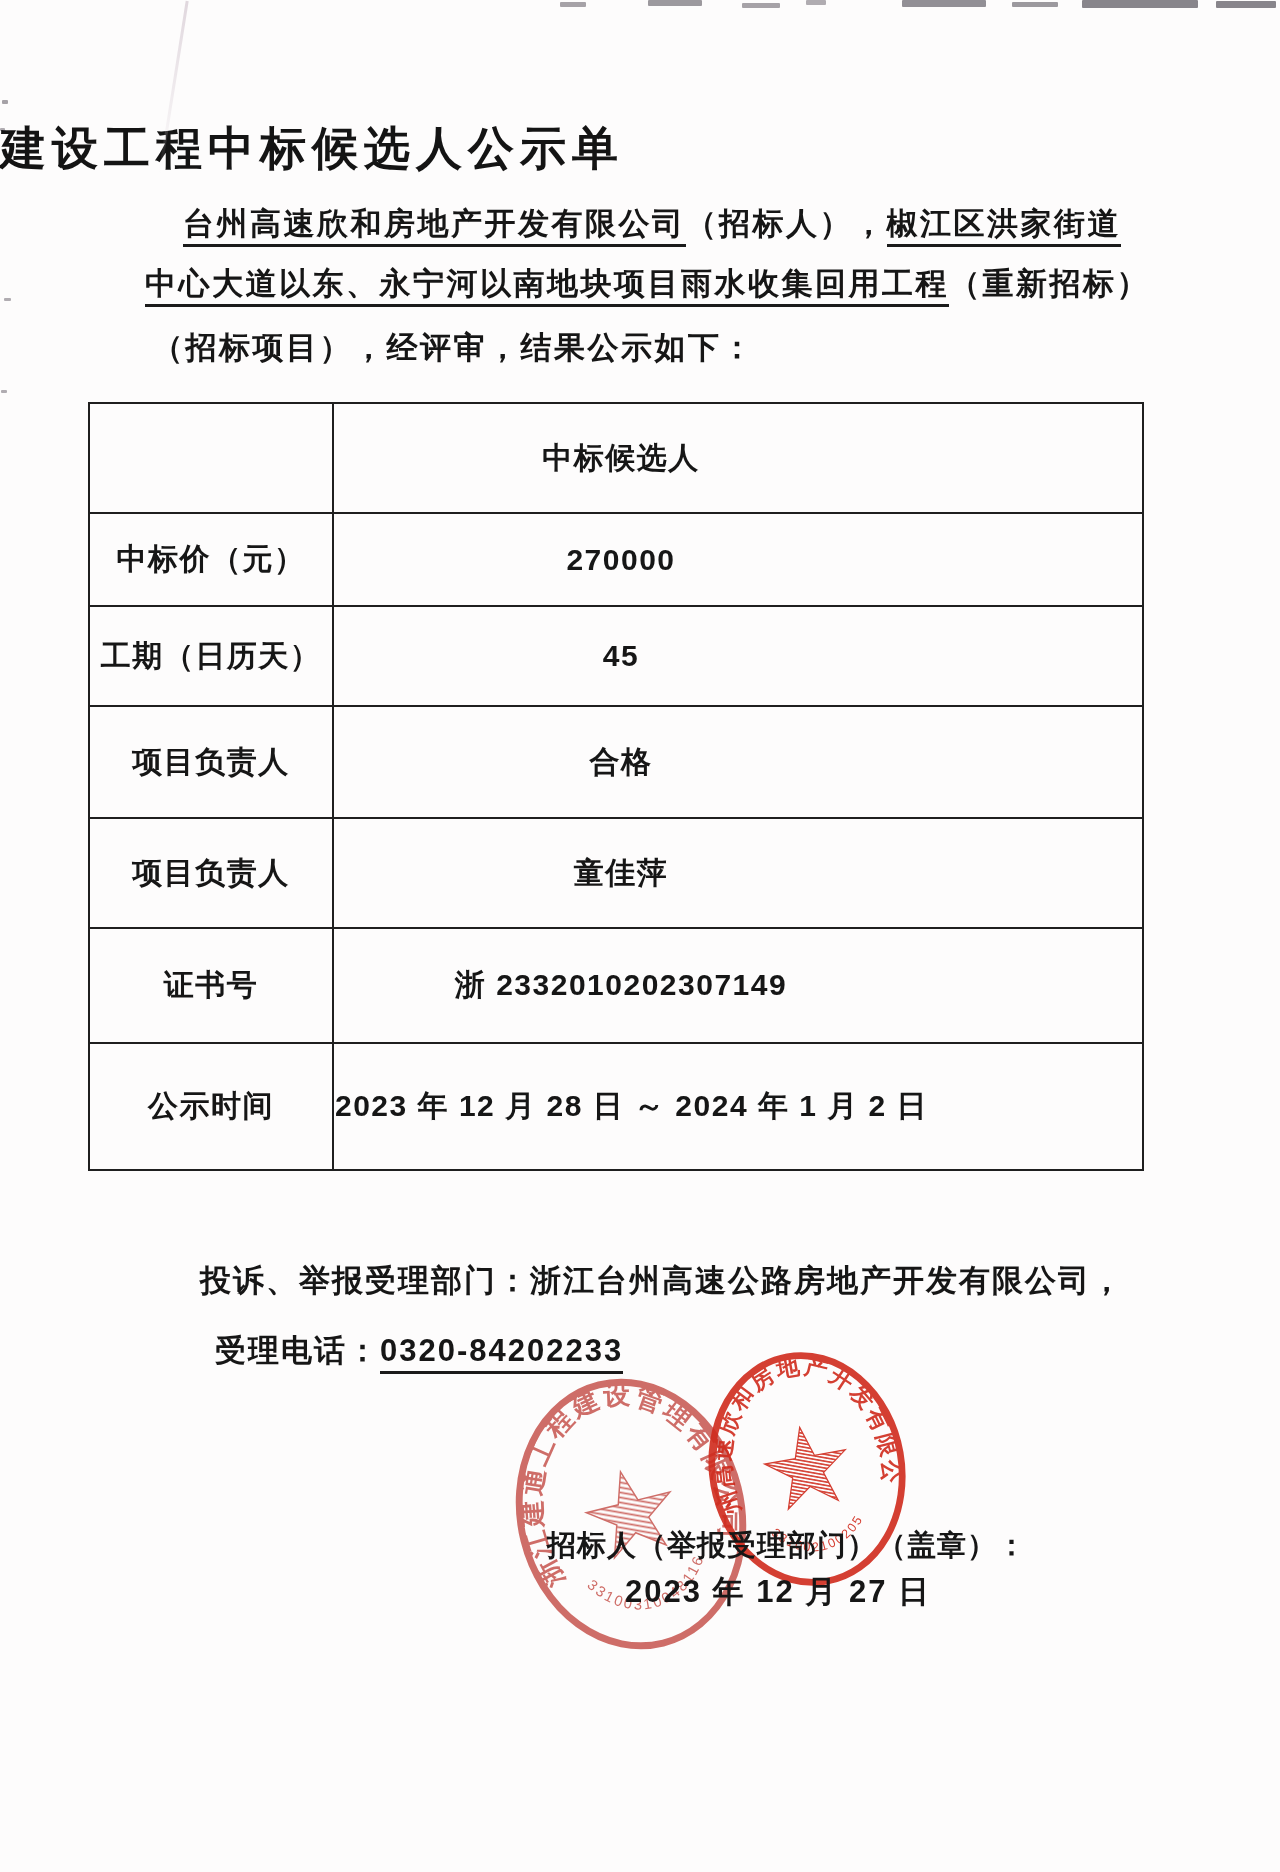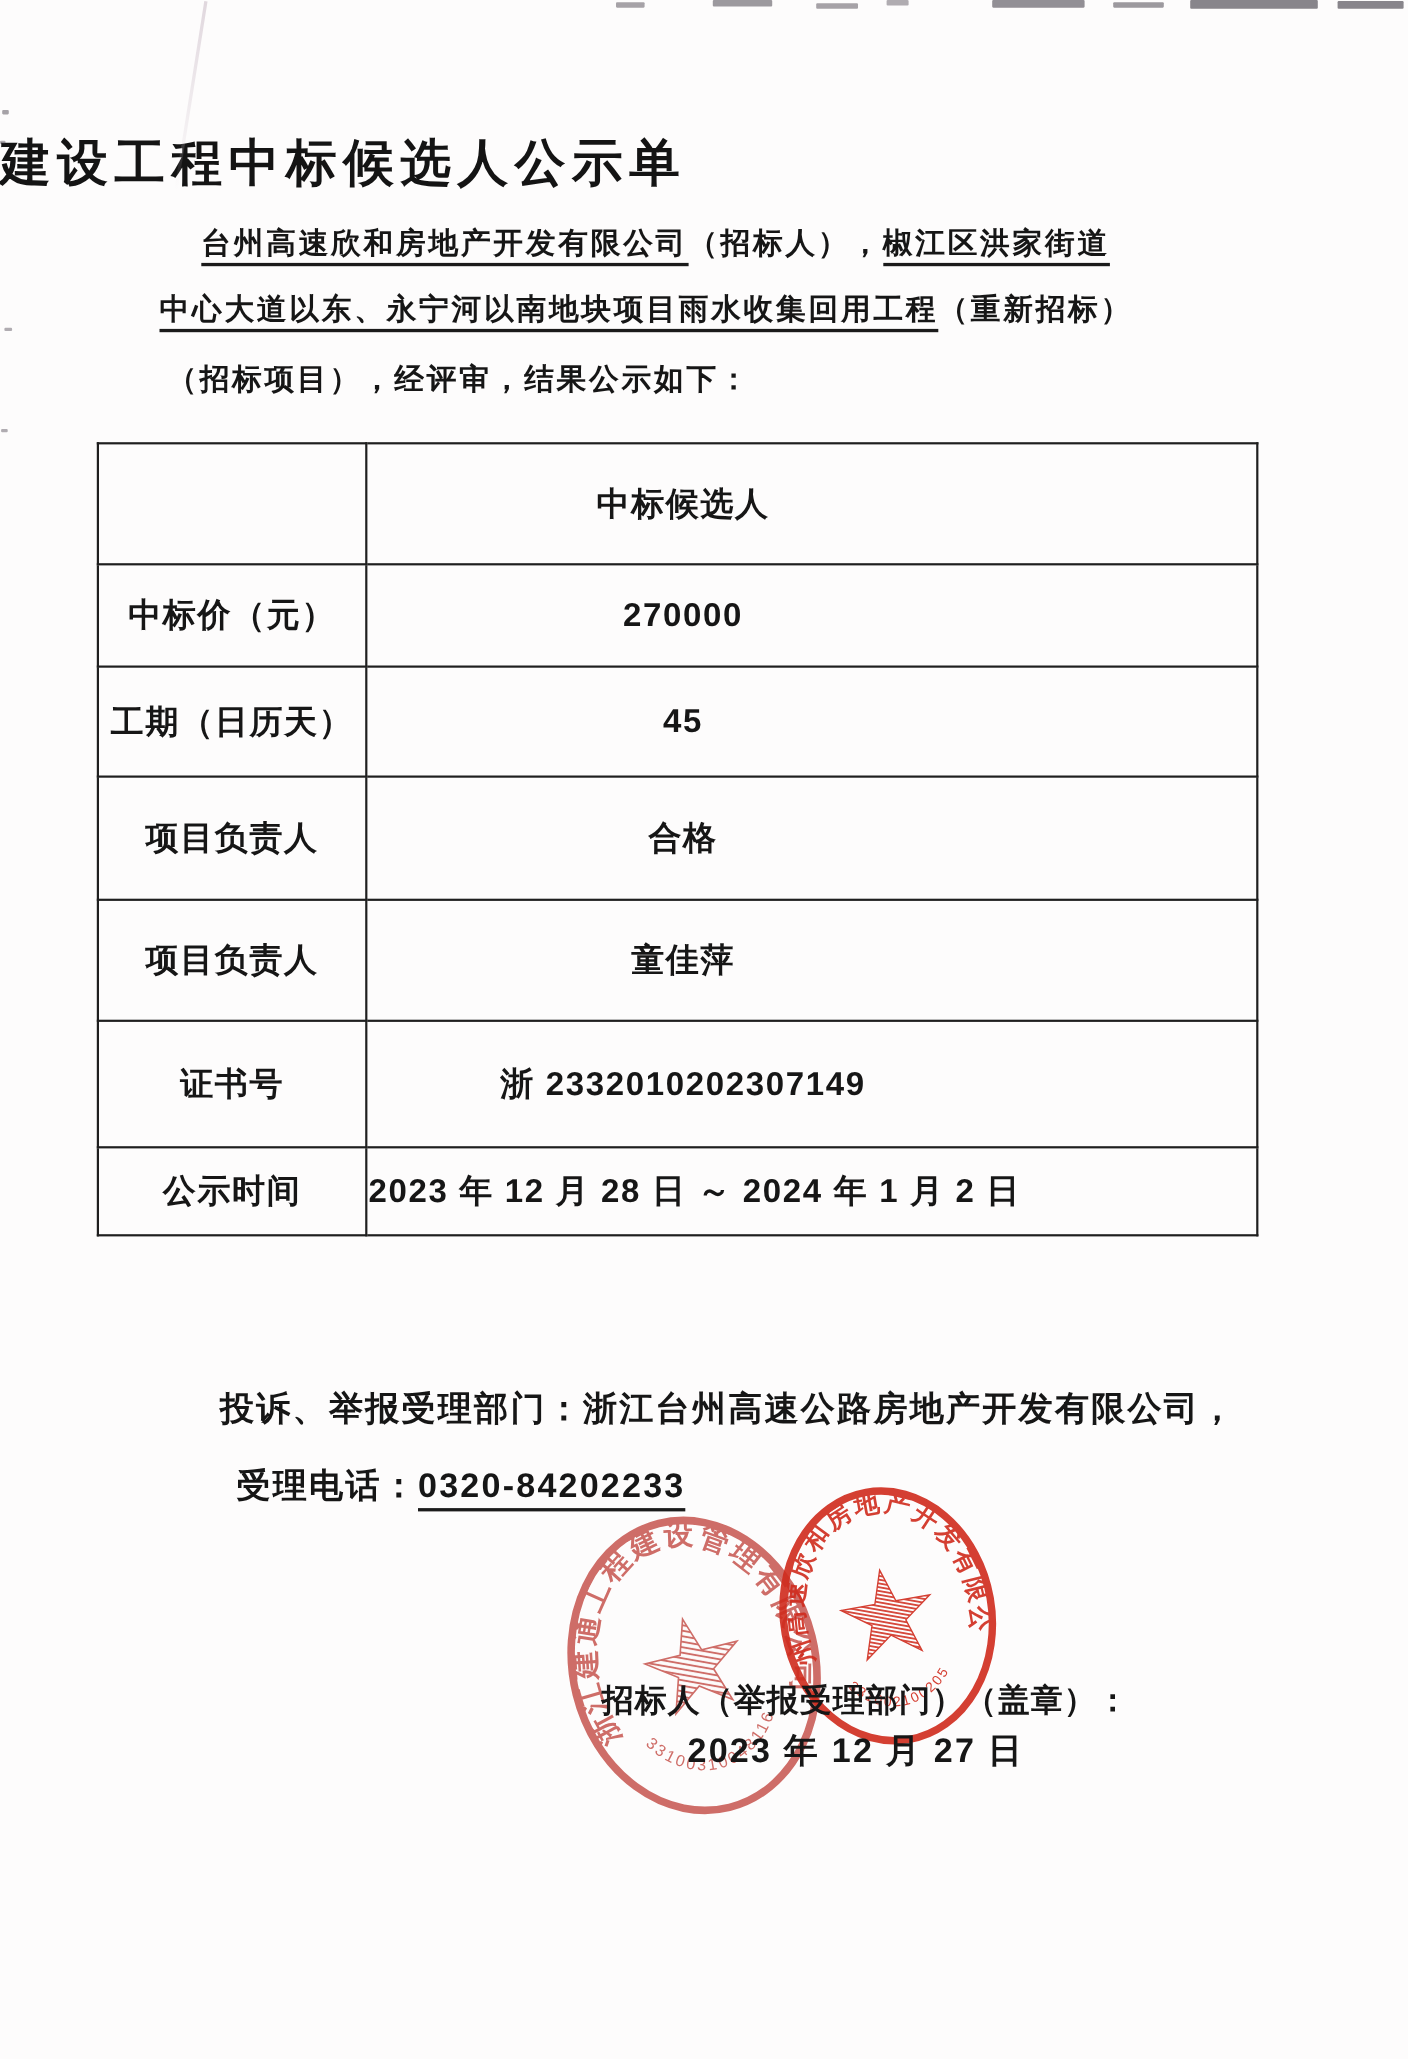--- a/index.html
+++ b/index.html
@@ -8,42 +8,42 @@
     background:#fdfcfc;
     font-family:"Liberation Sans","DejaVu Sans",sans-serif;
     color:#1b1b1b;
   }
   .page-title{
     position:absolute;top:118px;left:0;width:1190px;
     text-align:left;font-size:46px;font-weight:700;letter-spacing:6px;
     color:#141414;
   }
   .intro-line{
-    position:absolute;font-size:27px;font-weight:700;letter-spacing:2.5px;
+    position:absolute;font-size:31px;font-weight:700;letter-spacing:2.5px;
     white-space:nowrap;color:#161616;
   }
   #intro-line-1{left:183px;top:203px;}
   #intro-line-2{left:145px;top:263px;}
   #intro-line-3{left:152px;top:327px;}
   .u{border-bottom:3px solid #1b1b1b;padding-bottom:3px;}
   table.main{
     position:absolute;left:88px;top:402px;width:1056px;
     border-collapse:collapse;table-layout:fixed;
   }
   table.main td,table.main th{
     border:2.5px solid #1f1f1f;
     font-size:30px;font-weight:700;color:#161616;
     text-align:center;vertical-align:middle;letter-spacing:1.5px;
     overflow:hidden;white-space:nowrap;
   }
   table.main col.c1{width:244px;}
   table.main .val{padding-right:235px;margin-left:40px;}
   tr.r1{height:110px;} tr.r2{height:112px;} tr.r3{height:93px;}
   tr.r4{height:100px;}  tr.r5{height:112px;} tr.r6{height:110px;}
-  tr.r7{height:115px;} tr.r8{height:80px;}
+  tr.r7{height:115px;} tr.r8{height:127px;}
   .footer-line{
     position:absolute;font-size:31px;font-weight:700;letter-spacing:2px;
     white-space:nowrap;color:#161616;z-index:6;
   }
   #complaint-line{left:200px;top:1260px;}
   #phone-line{left:215px;top:1330px;}
   #signature-line{left:547px;top:1526px;font-size:29px;letter-spacing:1px;}
   #signature-date{left:625px;top:1571px;letter-spacing:2px;}
   .stamp{position:absolute;z-index:4;}
   #stamp-left{left:498px;top:1366px;opacity:0.78;}

